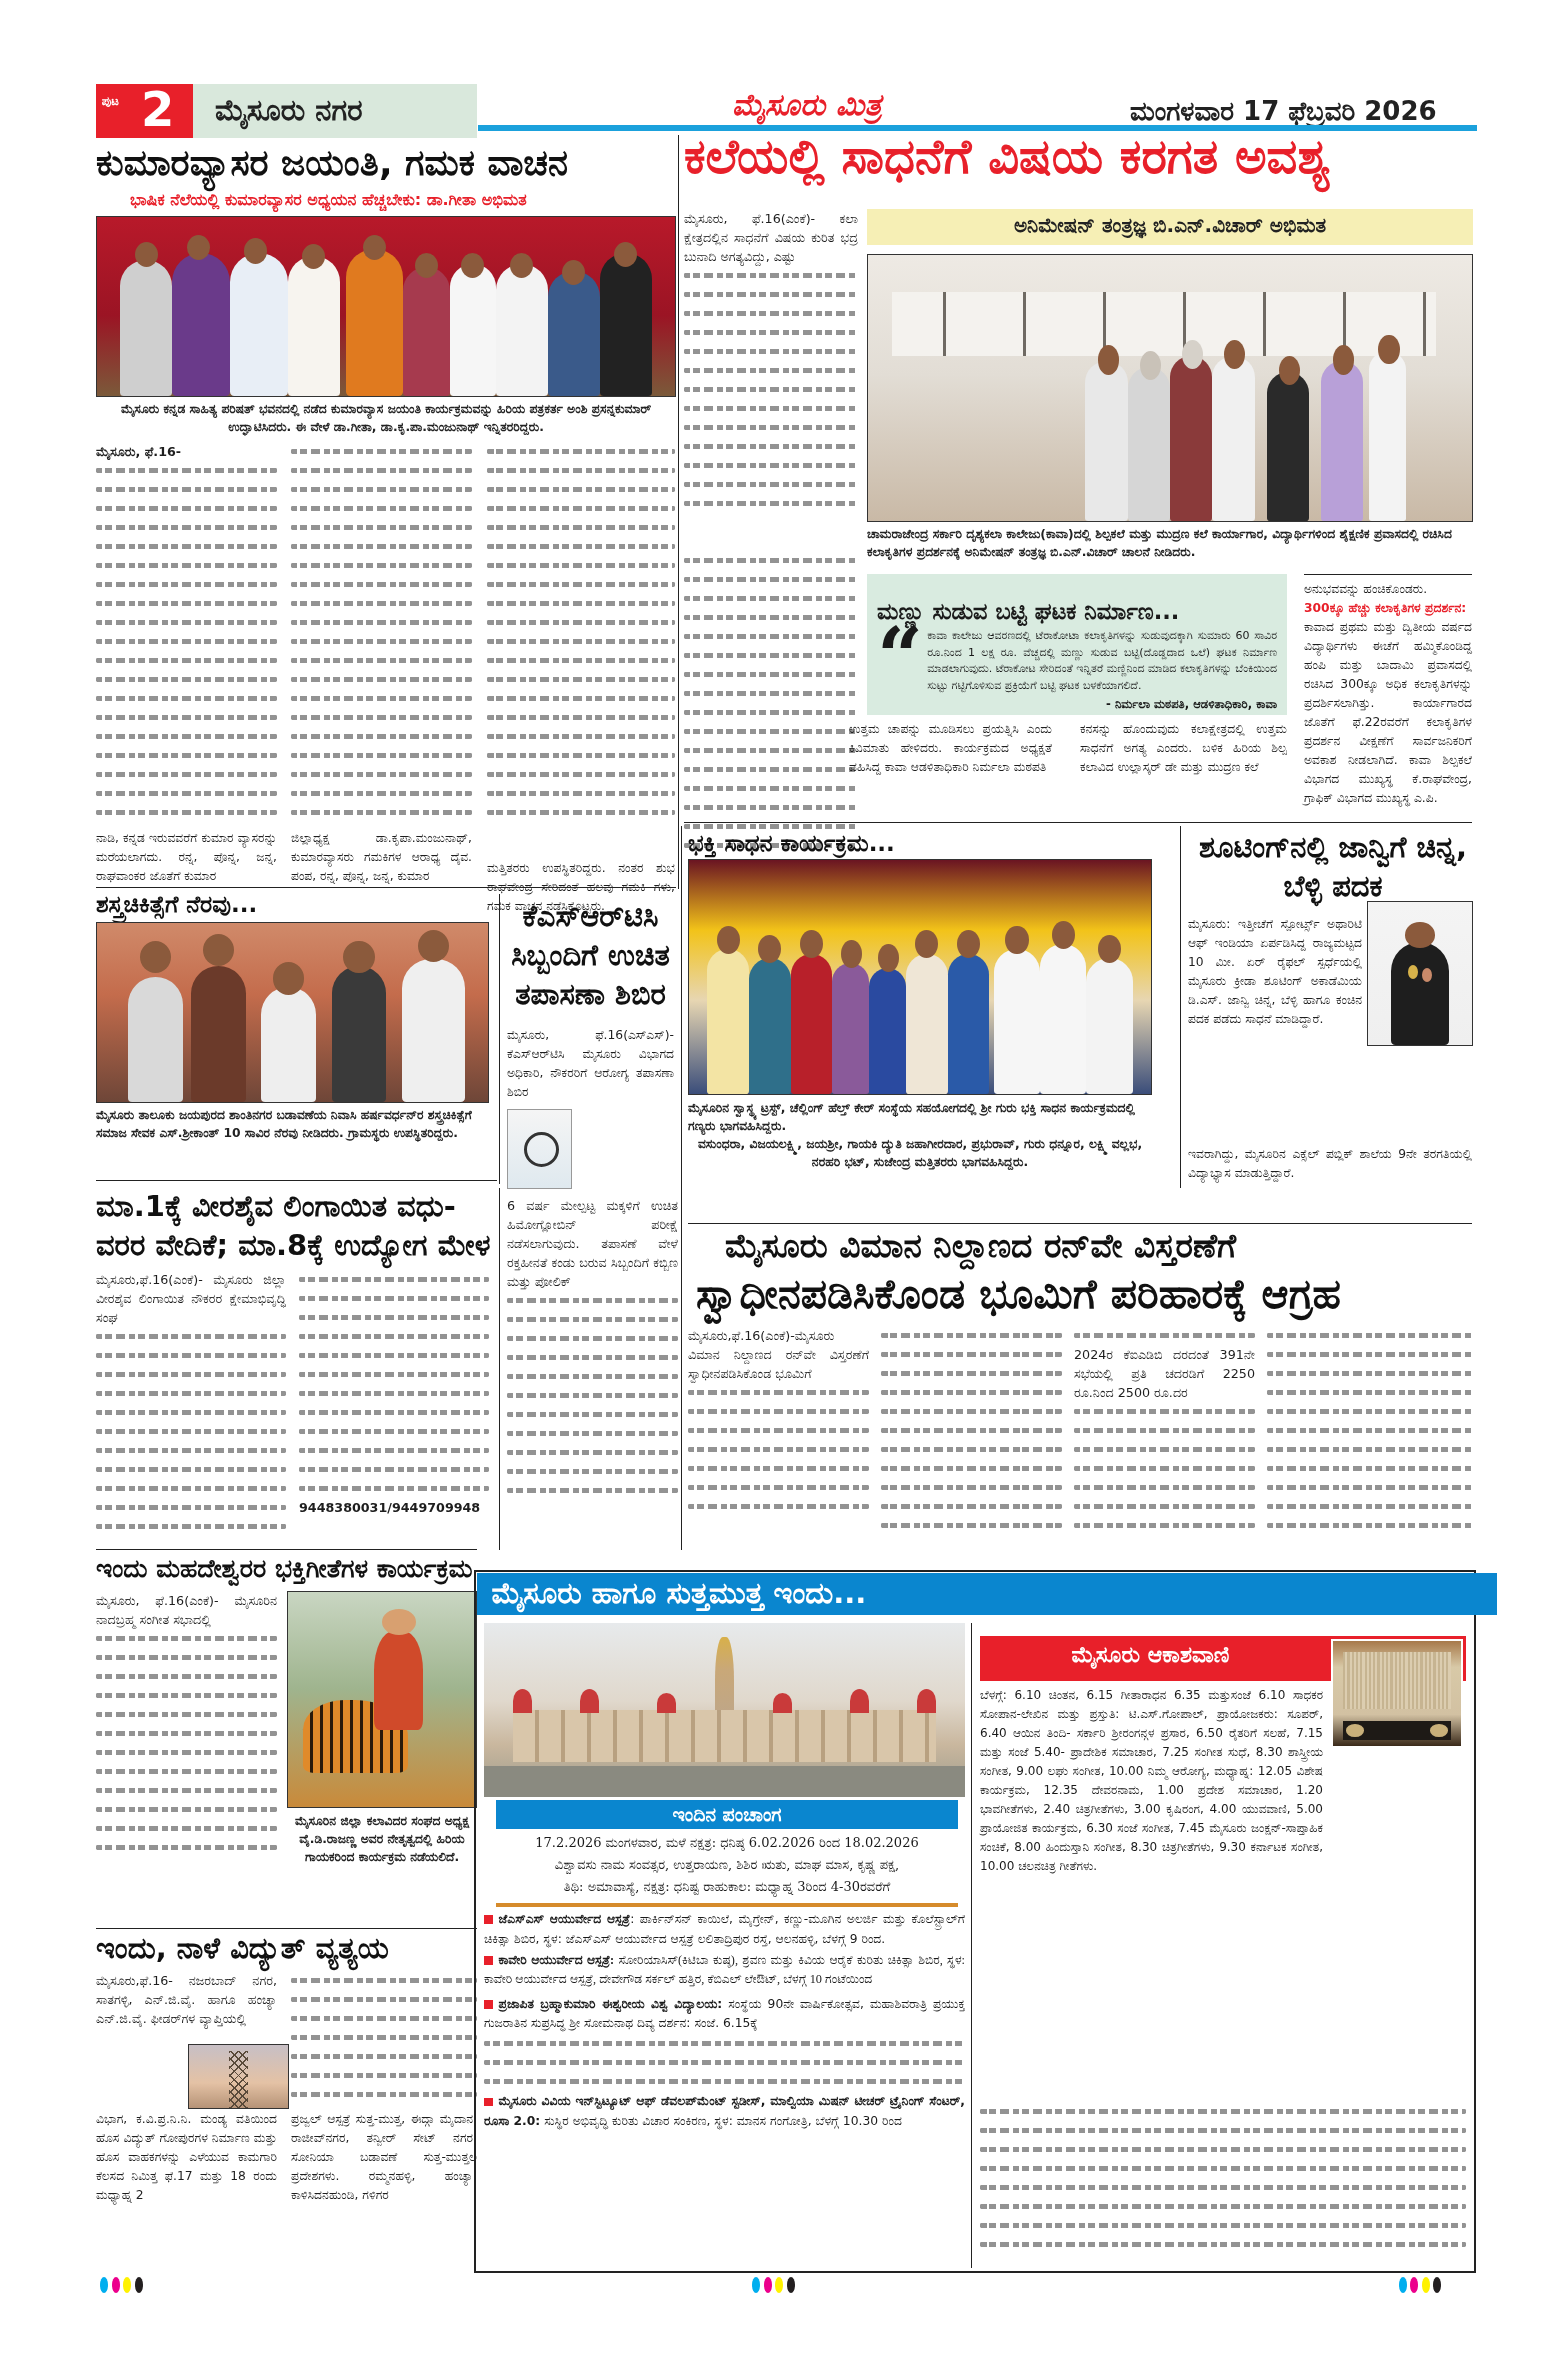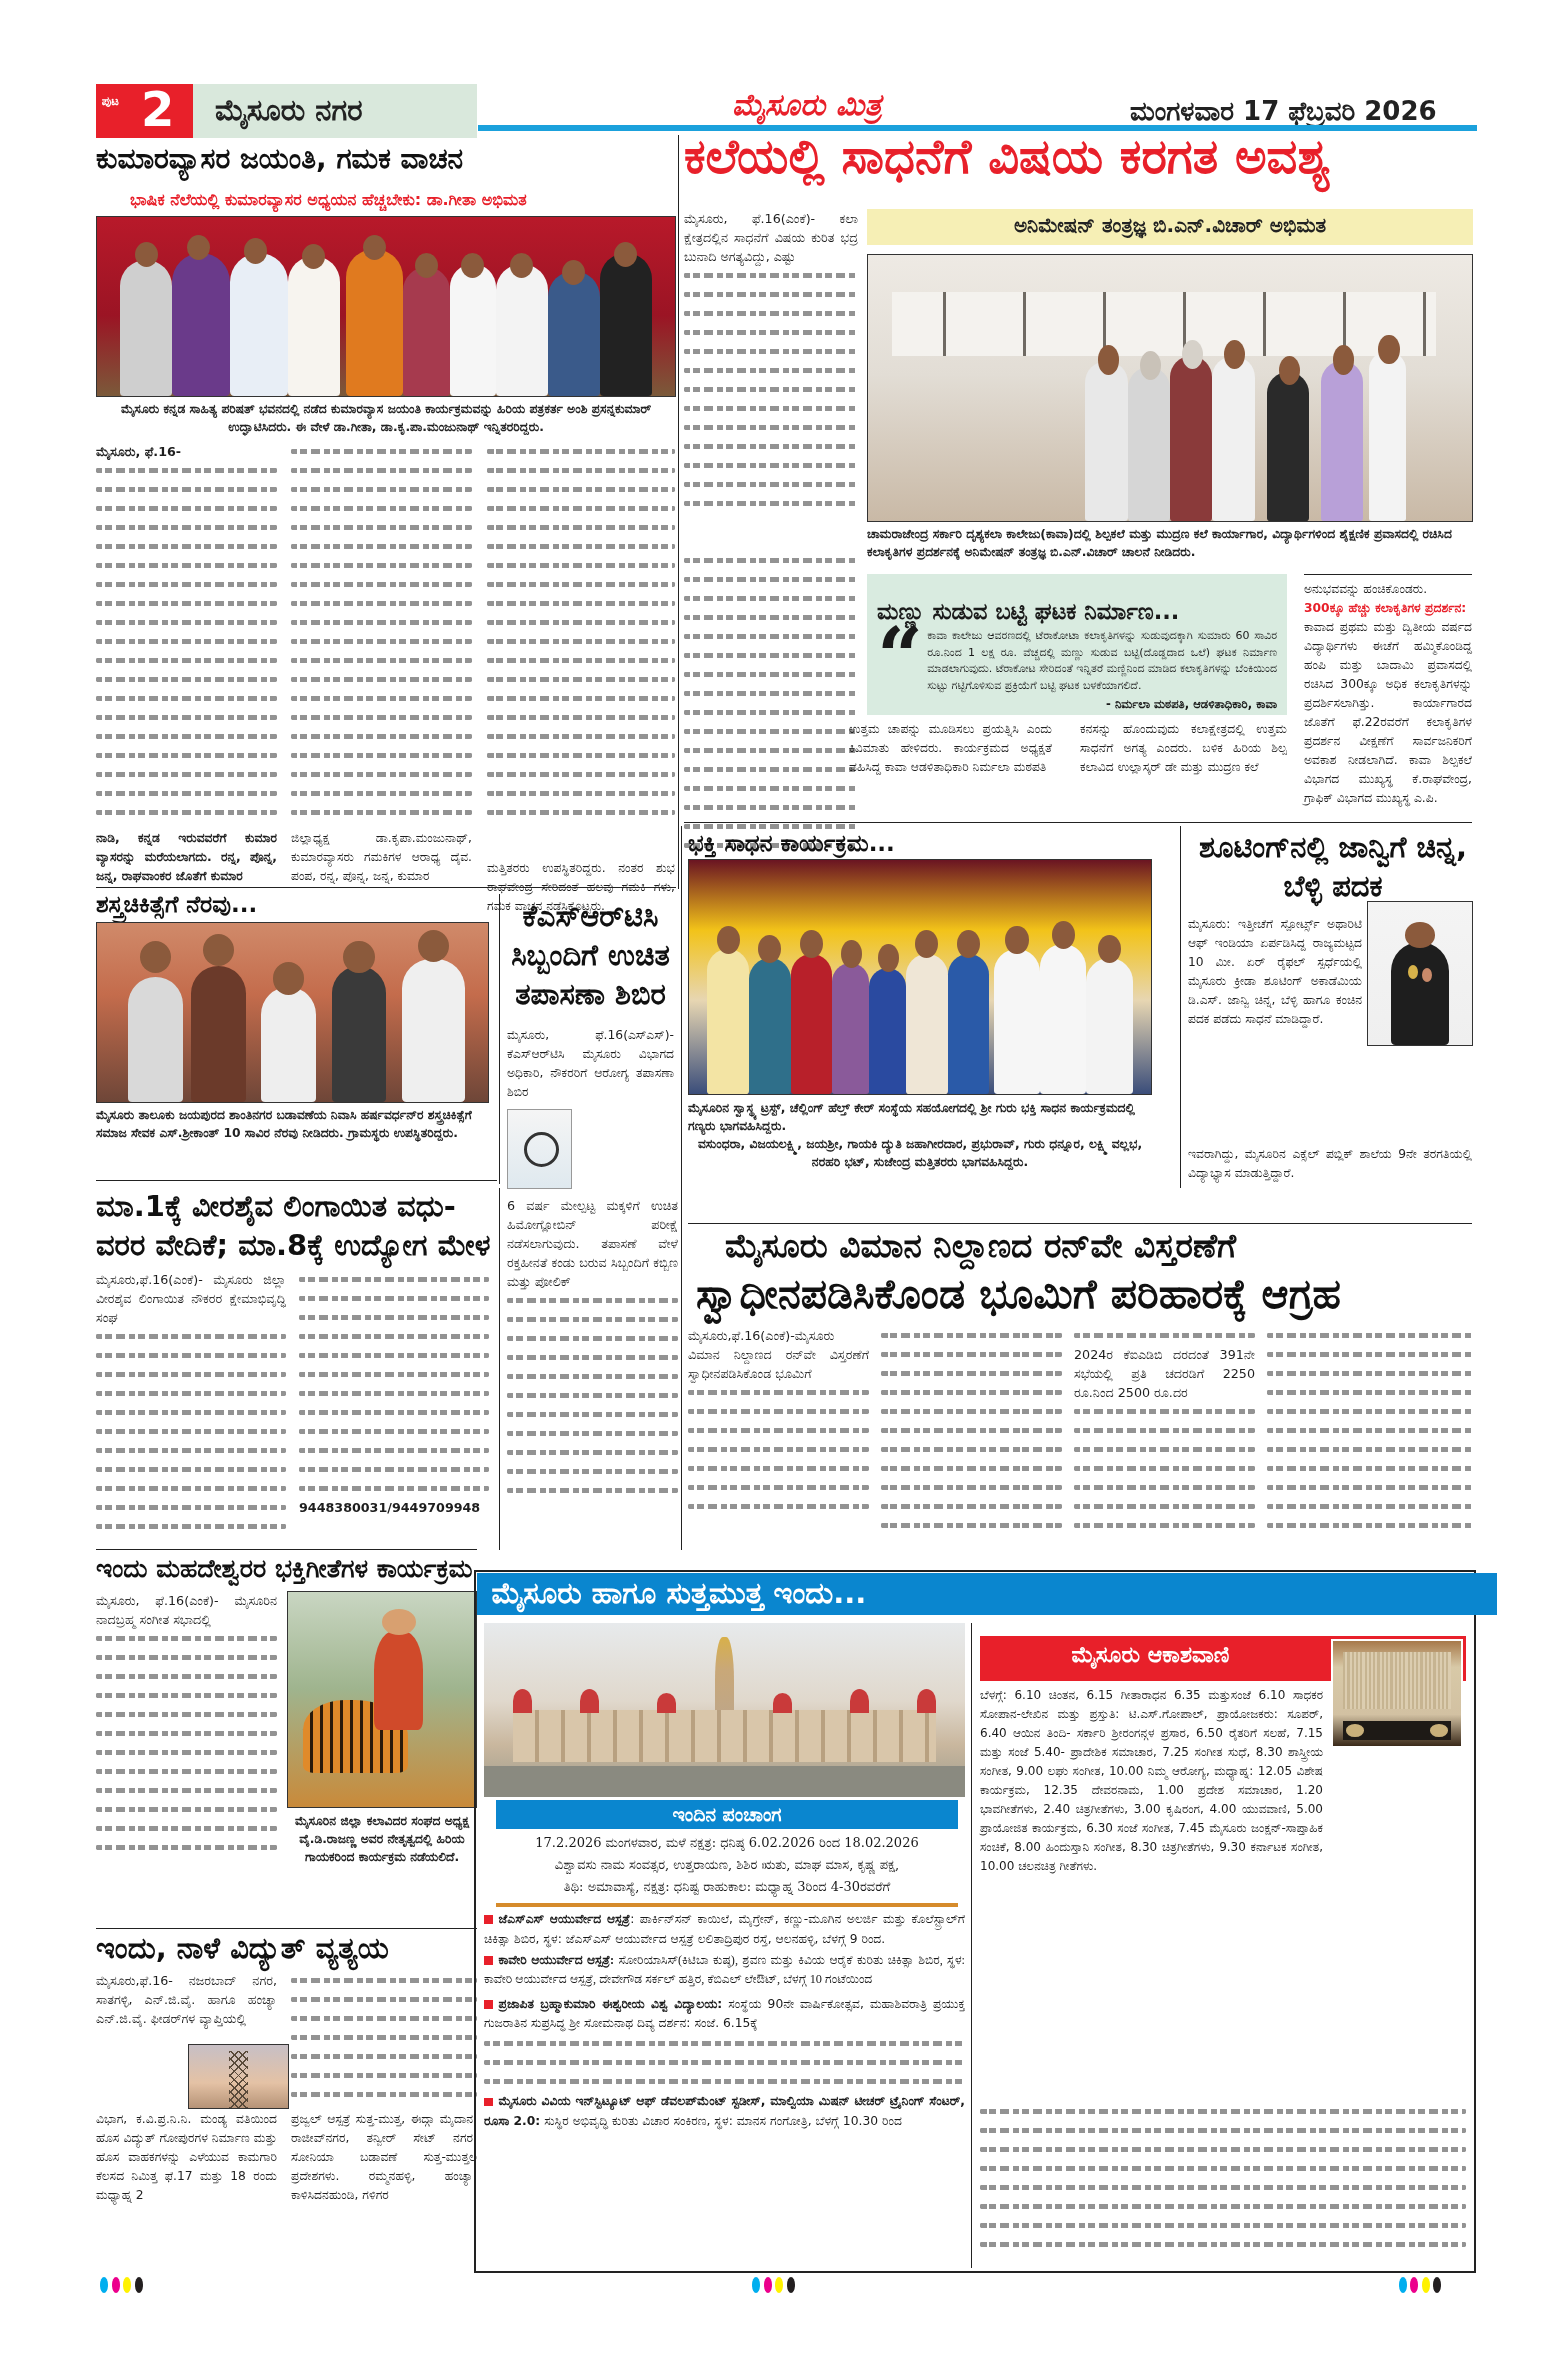--- a/index.html
+++ b/index.html
@@ -60,21 +60,21 @@
 
 <div class="abs page-badge">
   <span class="pt">ಪುಟ</span>
   <span class="pn sans">2</span>
 </div>
 <div class="abs section-label">ಮೈಸೂರು ನಗರ</div>
 <div class="abs paper-name">ಮೈಸೂರು ಮಿತ್ರ</div>
 <div class="abs pub-date">ಮಂಗಳವಾರ 17 ಫೆಬ್ರವರಿ 2026</div>
 <div class="abs blue-rule"></div>
 
-<div class="abs headline-black" style="left:96px; top:142px; font-size:28px; width:580px;">ಕುಮಾರವ್ಯಾಸರ ಜಯಂತಿ, ಗಮಕ ವಾಚನ</div>
+<div class="abs headline-black" style="left:96px; top:142px; font-size:36px; width:580px;">ಕುಮಾರವ್ಯಾಸರ ಜಯಂತಿ, ಗಮಕ ವಾಚನ</div>
 <div class="abs subhead-red" style="left:130px; top:190px; font-size:16px;">ಭಾಷಿಕ ನೆಲೆಯಲ್ಲಿ ಕುಮಾರವ್ಯಾಸರ ಅಧ್ಯಯನ ಹೆಚ್ಚಬೇಕು: ಡಾ.ಗೀತಾ ಅಭಿಮತ</div>
 <div class="abs hrule" style="left:96px; top:216px; width:580px; height:1.4px;"></div>
 
 <div class="abs photo photo-stage" style="left:96px; top:216px; width:580px; height:181px; border:0.7px solid #333;">
   <div class="person" style="left:4%; width:9%; height:76%; background:#cfcfcf;"></div>
   <div class="person" style="left:13%; width:10%; height:80%; background:#6a3a8a;"></div>
   <div class="person" style="left:23%; width:10%; height:80%; background:#e8eef6;"></div>
   <div class="person" style="left:33%; width:9%; height:78%; background:#f7f4ef;"></div>
   <div class="person" style="left:43%; width:10%; height:82%; background:#e07a1f;"></div>
   <div class="person" style="left:53%; width:8%; height:72%; background:#a63a4e;"></div>
@@ -154,21 +154,21 @@
     <div class="filler-line"></div>
     <div class="filler-line"></div>
     <div class="filler-line"></div>
     <div class="filler-line"></div>
     <div class="filler-line"></div>
     <div class="filler-line"></div>
     <div class="filler-line"></div>
     <div class="filler-line"></div>
     <div class="filler-line"></div>
 </div>
-<div class="abs body-col" style="left:96px; top:829px; width:181px; font-size:12.3px; line-height:19px;font-weight:bold;">ನಾಡಿ, ಕನ್ನಡ ಇರುವವರೆಗೆ ಕುಮಾರ ವ್ಯಾಸರನ್ನು ಮರೆಯಲಾಗದು. ರನ್ನ, ಪೊನ್ನ, ಜನ್ನ, ರಾಘವಾಂಕರ ಜೊತೆಗೆ ಕುಮಾರ</div>
+<div class="abs body-col" style="left:96px; top:829px; width:181px; font-size:12.3px; line-height:19px;">ನಾಡಿ, ಕನ್ನಡ ಇರುವವರೆಗೆ ಕುಮಾರ ವ್ಯಾಸರನ್ನು ಮರೆಯಲಾಗದು. ರನ್ನ, ಪೊನ್ನ, ಜನ್ನ, ರಾಘವಾಂಕರ ಜೊತೆಗೆ ಕುಮಾರ</div>
 <div class="abs body-col" style="left:291px; top:829px; width:181px; font-size:12.3px; line-height:19px;">ಜಿಲ್ಲಾಧ್ಯಕ್ಷ ಡಾ.ಕೃಪಾ.ಮಂಜುನಾಥ್, ಕುಮಾರವ್ಯಾಸರು ಗಮಕಿಗಳ ಆರಾಧ್ಯ ದೈವ. ಪಂಪ, ರನ್ನ, ಪೊನ್ನ, ಜನ್ನ, ಕುಮಾರ</div>
 <div class="abs body-col" style="left:487px; top:829px; width:188px; font-size:12.3px; line-height:19px;margin-top:30px;">ಮತ್ತಿತರರು ಉಪಸ್ಥಿತರಿದ್ದರು. ನಂತರ ಶುಭ ರಾಘವೇಂದ್ರ ಸೇರಿದಂತೆ ಹಲವು ಗಮಕಿ ಗಳು, ಗಮಕ ವಾಚನ ನಡೆಸಿಕೊಟ್ಟರು.</div>
 <div class="abs hrule-thin" style="left:96px; top:887px; width:580px;"></div>
 
 <div class="abs vrule" style="left:678px; top:135px; height:754px;"></div>
 
 <div class="abs headline-red" style="left:684px; top:128px; font-size:48px;">ಕಲೆಯಲ್ಲಿ ಸಾಧನೆಗೆ ವಿಷಯ ಕರಗತ ಅವಶ್ಯ</div>
 <div class="abs body-col" style="left:684px; top:209px; width:174px; height:341px;">
   <div>ಮೈಸೂರು, ಫೆ.16(ಎಂಕೆ)- ಕಲಾ ಕ್ಷೇತ್ರದಲ್ಲಿನ ಸಾಧನೆಗೆ ವಿಷಯ ಕುರಿತ ಭದ್ರ ಬುನಾದಿ ಅಗತ್ಯವಿದ್ದು, ಎಷ್ಟು</div>
   <div class="filler-line"></div>

